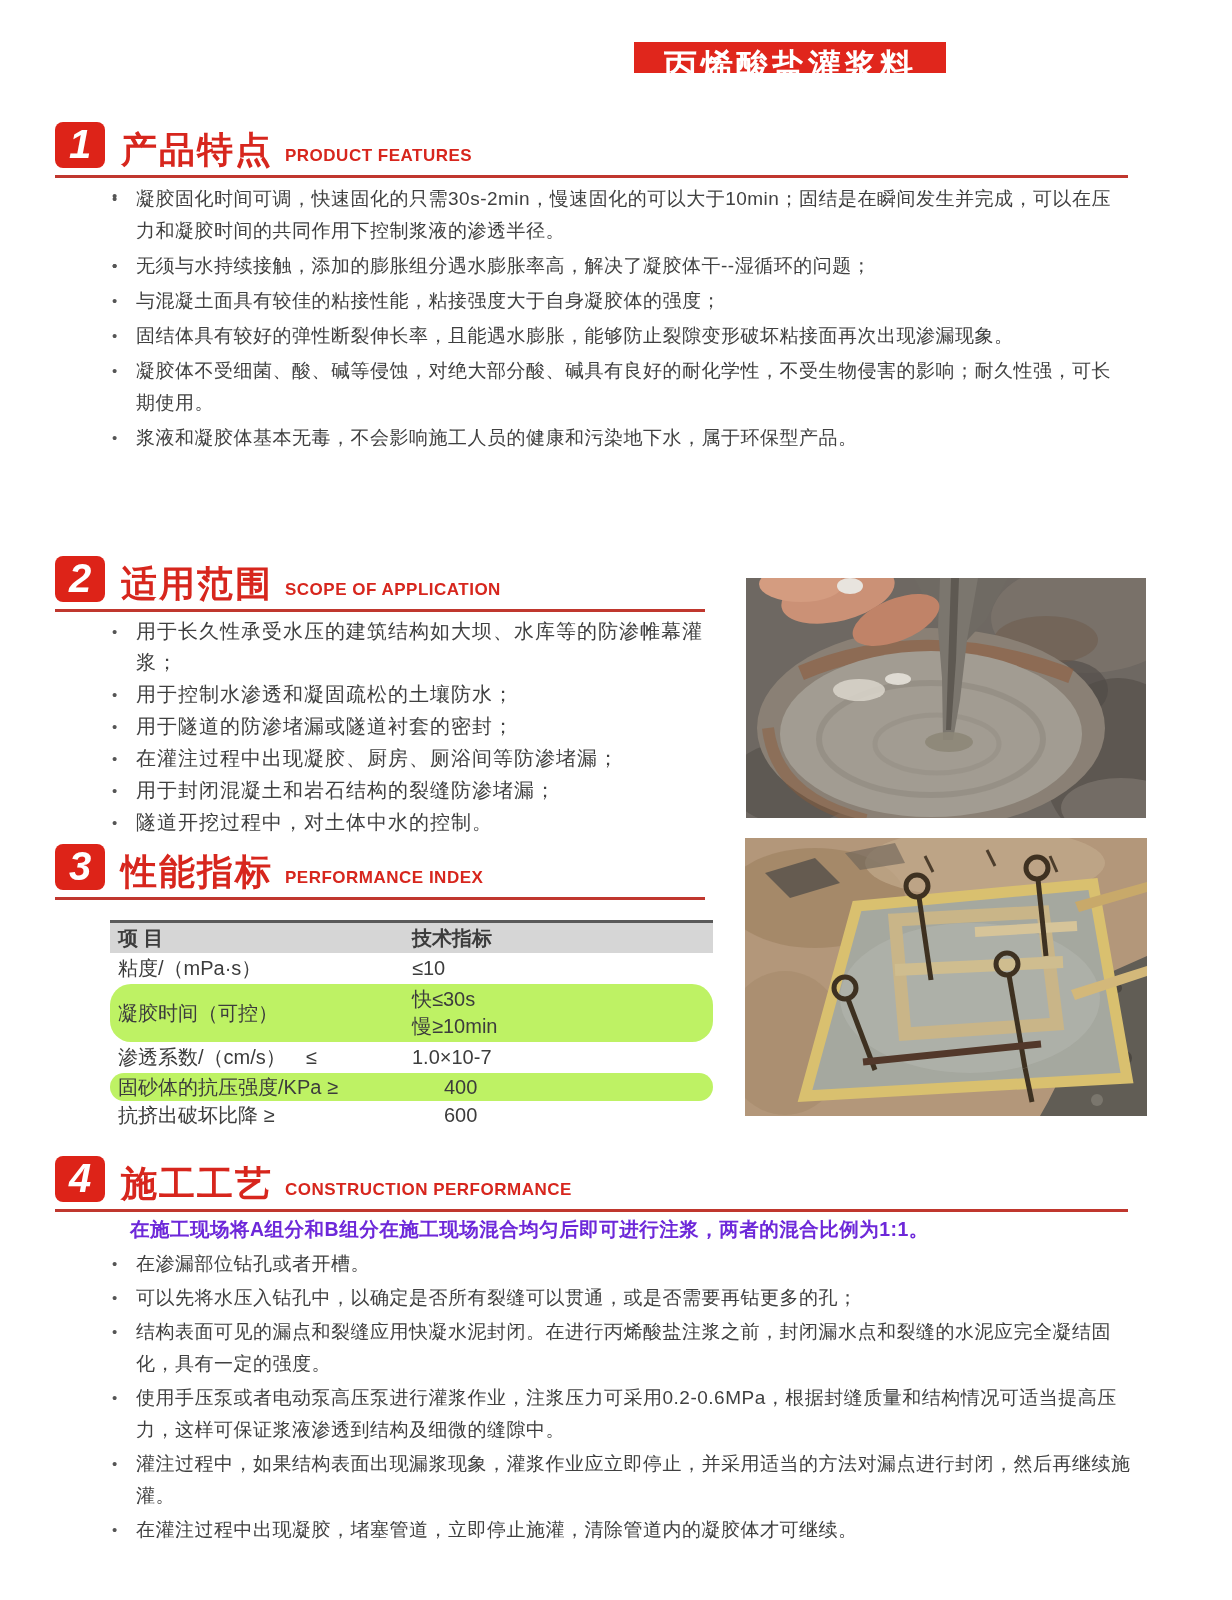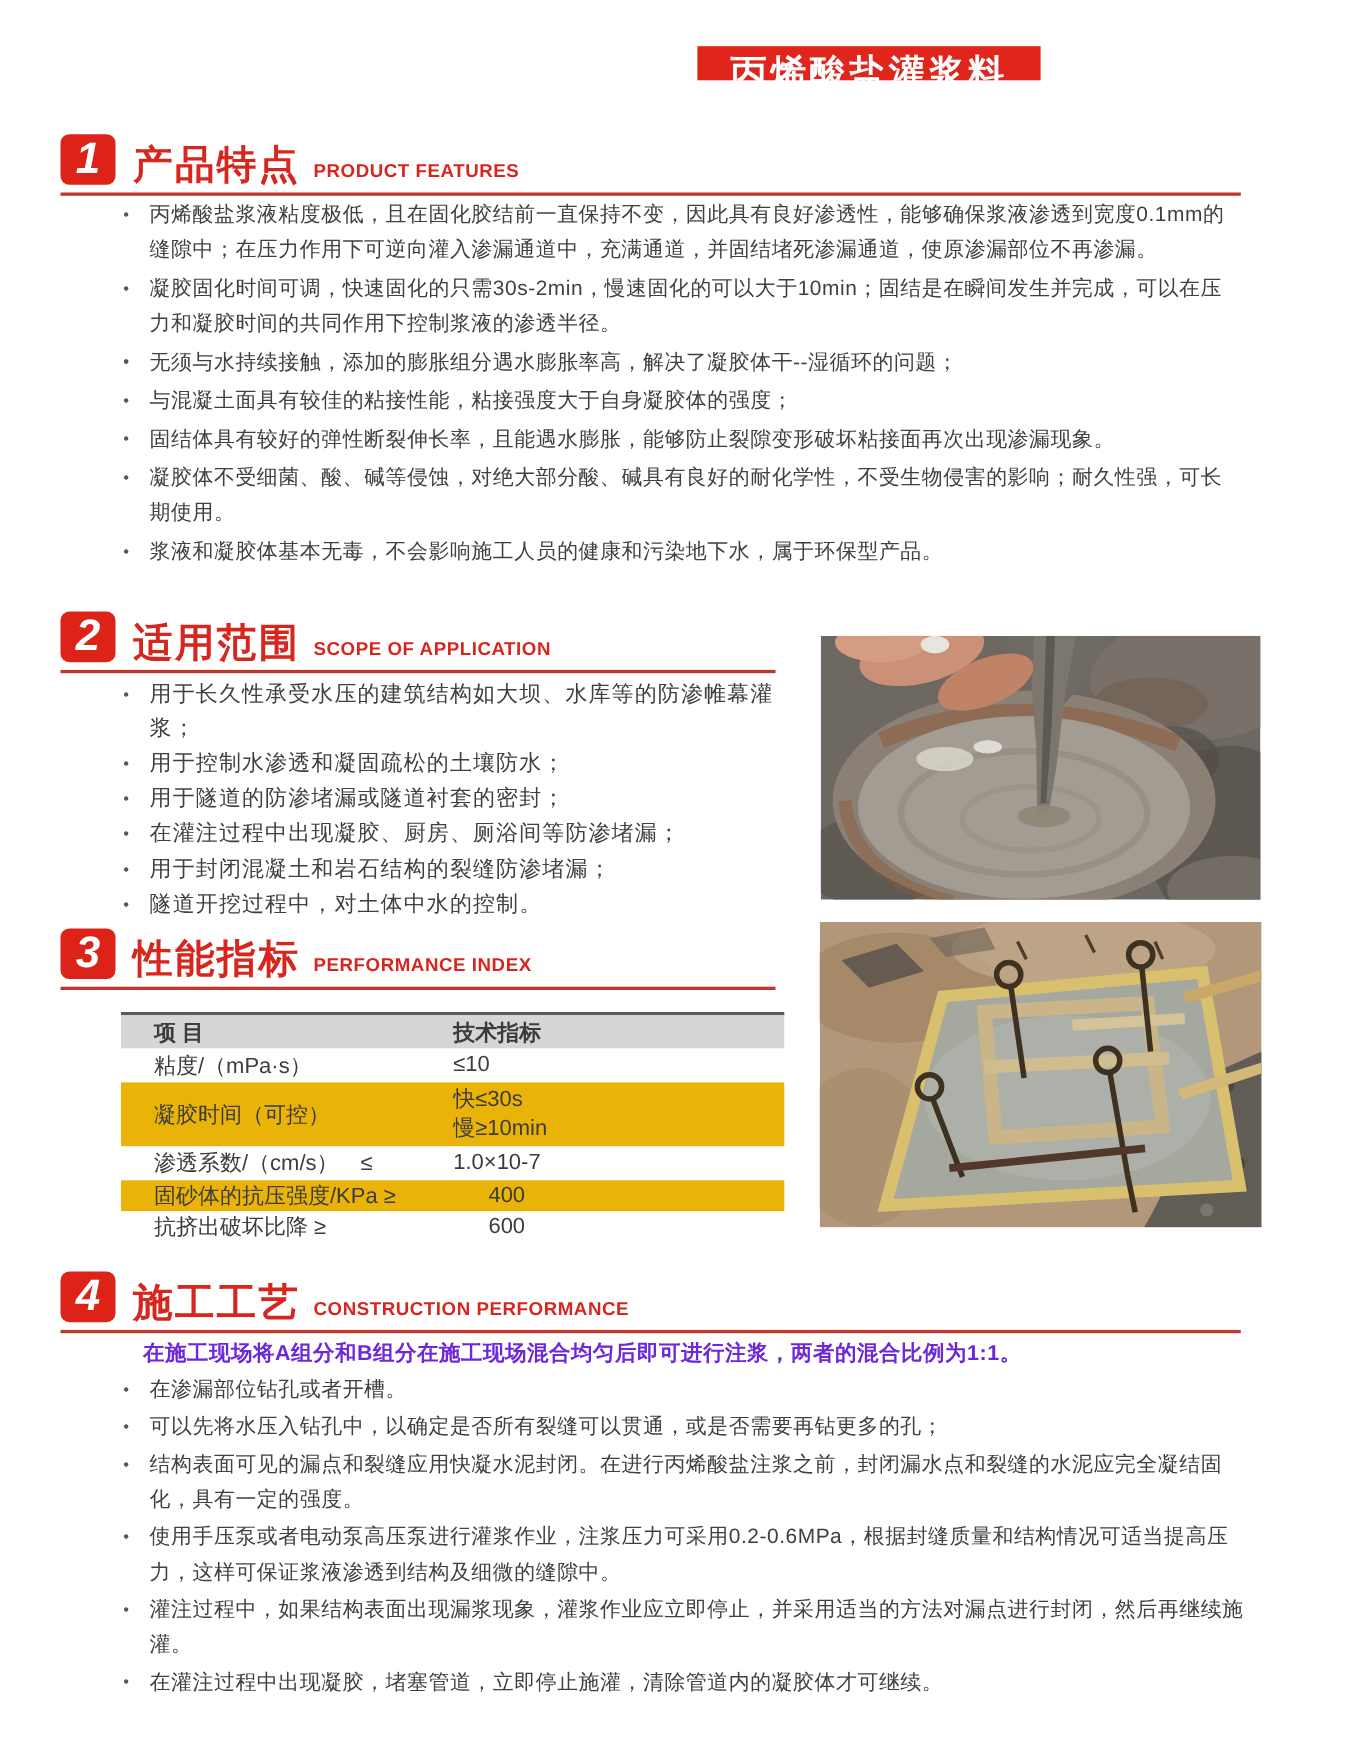--- a/index.html
+++ b/index.html
@@ -33,24 +33,24 @@
   .b4{left:108px;top:1248px;width:1026px;}
   .b4 li{font-size:19px;line-height:32px;margin-bottom:2px;letter-spacing:.5px;}
 
   .intro{position:absolute;left:130px;top:1216px;width:1000px;font-size:19.5px;
          font-weight:700;color:#6d28d9;letter-spacing:.5px;}
 
   
   .tbl{position:absolute;left:110px;top:920px;width:603px;border-top:3px solid #5a5a5a;
        font-size:20px;color:#3c3c3c;}
   .trow{display:flex;align-items:center;}
-  .trow.gray{background:#eab308;}
+  .trow.gray{background:#bef264;border-radius:21px;}
   .trow.head{font-weight:700;min-height:30px;background:#d6d6d6;}
   .tcell{box-sizing:border-box;}
-  .tcell.label{width:302px;padding-left:30px;}
+  .tcell.label{width:302px;padding-left:8px;}
   .tcell.value{flex:1;}
   .h30{min-height:31px;}
   .h56{min-height:58px;}
   .h28{min-height:28px;gap:32px;}
   .vline{line-height:27px;}
 
   
   .photo{position:absolute;overflow:hidden;}
   .photo1{left:746px;top:578px;width:400px;height:240px;}
   .photo2{left:745px;top:838px;width:402px;height:278px;}
@@ -62,21 +62,21 @@
 <div class="page">
 
   <div class="title-box">丙烯酸盐灌浆料</div>
 
   <div class="sec-header full" style="top:122px;">
     <div class="badge">1</div>
     <div class="sec-title">产品特点</div>
     <div class="sec-sub">PRODUCT FEATURES</div>
   </div>
   <ul class="bullets b1">
-    <li><span class="dot">•</span><span>丙烯酸盐浆液粘度极低，且在固化胶结前一直保持不变，因此具有良好渗透性，能够确保浆液渗透到宽度0.1mm的缝隙中；在压力作用下可逆向灌入渗漏通道中，充满通道，并固结堵死渗漏通道，使原渗漏部位不再渗漏。</span></li>
+    <li><span class="dot">•</span></li>
     <li><span class="dot">•</span><span>凝胶固化时间可调，快速固化的只需30s-2min，慢速固化的可以大于10min；固结是在瞬间发生并完成，可以在压力和凝胶时间的共同作用下控制浆液的渗透半径。</span></li>
     <li><span class="dot">•</span></li>
     <li><span class="dot">•</span><span>无须与水持续接触，添加的膨胀组分遇水膨胀率高，解决了凝胶体干--湿循环的问题；</span></li>
     <li><span class="dot">•</span><span>与混凝土面具有较佳的粘接性能，粘接强度大于自身凝胶体的强度；</span></li>
     <li><span class="dot">•</span><span>固结体具有较好的弹性断裂伸长率，且能遇水膨胀，能够防止裂隙变形破坏粘接面再次出现渗漏现象。</span></li>
     <li><span class="dot">•</span><span>凝胶体不受细菌、酸、碱等侵蚀，对绝大部分酸、碱具有良好的耐化学性，不受生物侵害的影响；耐久性强，可长期使用。</span></li>
     <li><span class="dot">•</span><span>浆液和凝胶体基本无毒，不会影响施工人员的健康和污染地下水，属于环保型产品。</span></li>
   </ul>
 
   <div class="sec-header half" style="top:556px;">

